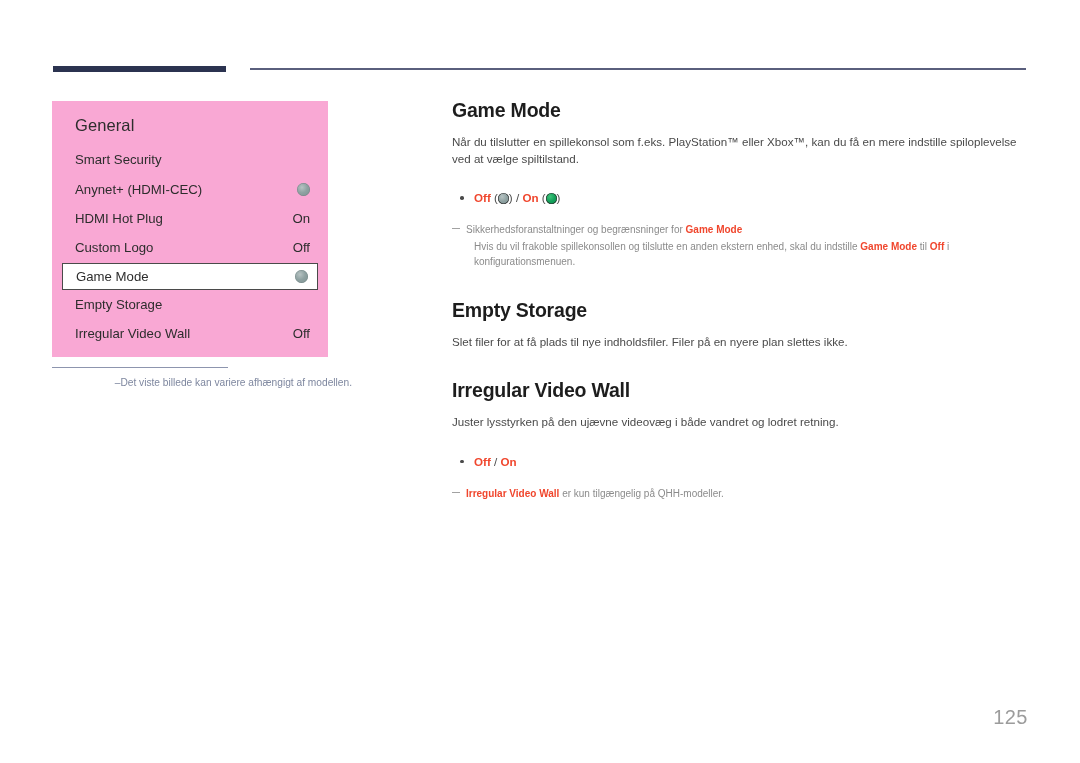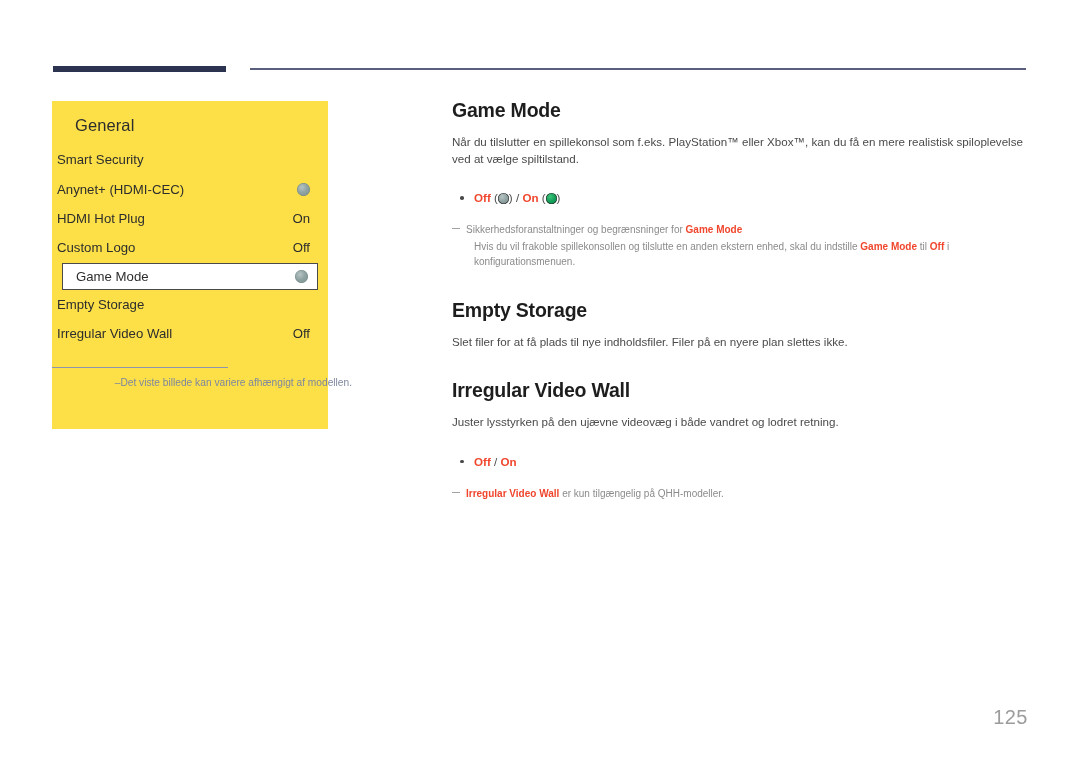--- a/index.html
+++ b/index.html
@@ -38,22 +38,22 @@
     height: 1.5px;
     background: #5a5f7d;
   }
 
   
   #osd-panel {
     position: absolute;
     left: 52px;
     top: 101px;
     width: 276px;
-    height: 328px;
-    background: #fde047;
+    height: 256px;
+    background: #f9a8d4;
     box-sizing: border-box;
     padding: 0;
   }
   .osd-title {
     position: absolute;
     left: 23px;
     top: 15px;
     font-size: 16.5px;
     color: #2d2d2d;
     letter-spacing: 0.1px;
@@ -63,21 +63,21 @@
     left: 0;
     top: 44px;
     width: 276px;
   }
   .osd-row {
     position: relative;
     height: 29.4px;
     display: flex;
     align-items: center;
     box-sizing: border-box;
-    padding-left: 5px;
+    padding-left: 23px;
     padding-right: 18px;
   }
   .osd-row .osd-label {
     font-size: 13.2px;
     color: #2d2d2d;
     flex: 1 1 auto;
     white-space: nowrap;
   }
   .osd-row .osd-value {
     font-size: 13.2px;
@@ -270,21 +270,21 @@
 <div id="panel-caption">
   <div class="caption-rule"></div>
   <div class="caption-text">
     <span class="caption-dash">–</span><span>Det viste billede kan variere afhængigt af modellen.</span>
   </div>
 </div>
 
 <div id="content">
 
   <h2 class="sec-title">Game Mode</h2>
-  <p class="body-p">Når du tilslutter en spillekonsol som f.eks. PlayStation™ eller Xbox™, kan du få en mere realistisk spiloplevelse ved at vælge spiltilstand.</p>
+  <p class="body-p">Når du tilslutter en spillekonsol som f.eks. PlayStation™ eller Xbox™, kan du få en mere indstille spiloplevelse ved at vælge spiltilstand.</p>
 
   <div class="bullet-line">
     <span class="red">Off</span><span class="sep"> (<span class="dot small gray"></span>)</span><span class="sep"> / </span><span class="red">On</span><span class="sep"> (<span class="dot small green"></span>)</span>
   </div>
 
   <div class="note-block">
     <span>Sikkerhedsforanstaltninger og begrænsninger for </span><span class="red">Game Mode</span>
     <span class="note-sub"><span>Hvis du vil frakoble spillekonsollen og tilslutte en anden ekstern enhed, skal du indstille </span><span class="red">Game Mode</span><span> til </span><span class="red">Off</span><span> i konfigurationsmenuen.</span></span>
   </div>
 

